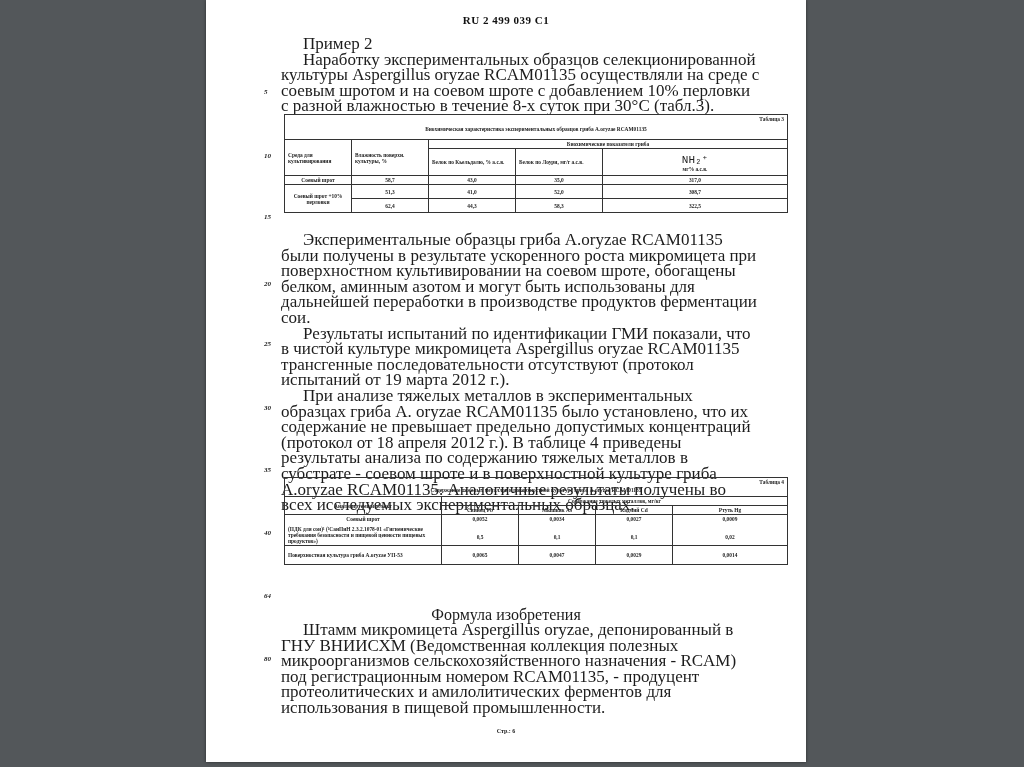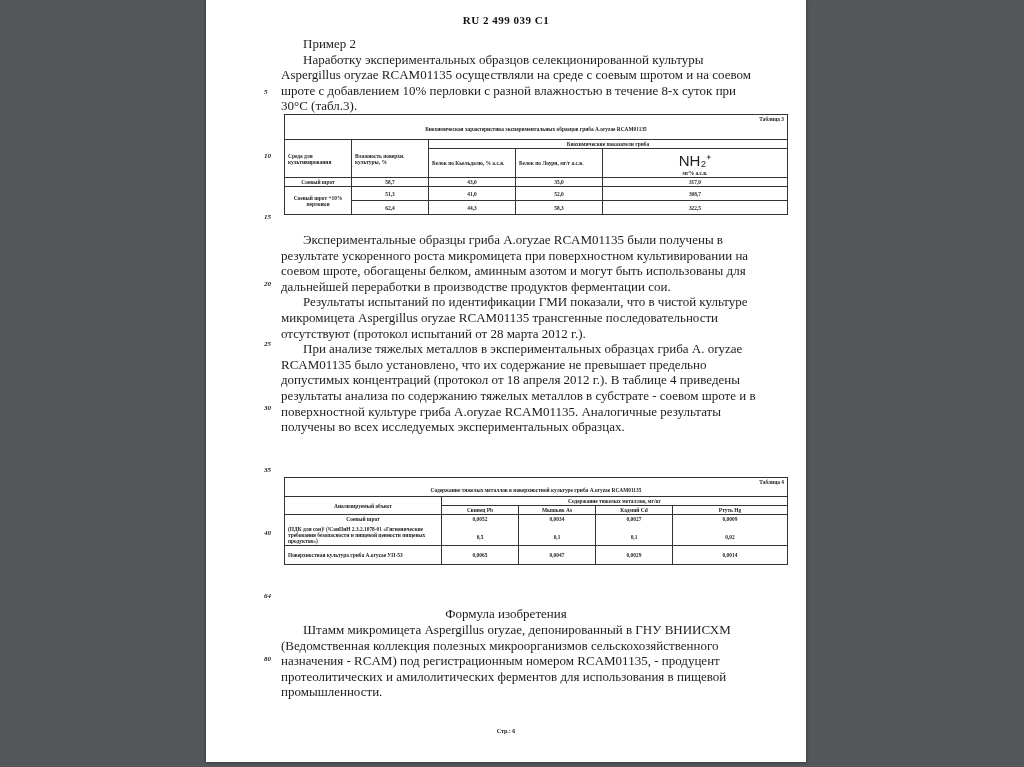--- a/index.html
+++ b/index.html
@@ -13,38 +13,38 @@
     position:absolute; left:206px; top:0; width:600px; height:762px;
     background:#ffffff;
     box-shadow: 0 0 3px rgba(0,0,0,0.5);
   }
   .doc-num {
     position:absolute; top:14px; left:0; width:600px; text-align:center;
     font-weight:bold; font-size:11px; color:#111; letter-spacing:0.5px;
   }
   .body-text {
     position:absolute; left:75px; width:480px;
-    font-size:13px; line-height:15.6px; color:#1c1c1c;
+    font-size:17px; line-height:15.6px; color:#1c1c1c;
   }
   .body-text p { margin:0; text-indent:22px; }
   .line-no {
     position:absolute; left:58px; font-size:7px; font-style:italic; font-weight:bold; color:#222;
   }
   table.t {
     position:absolute; left:78px; border-collapse:collapse;
     font-size:5.4px; color:#222; font-family:"Liberation Serif", serif;
   }
   table.t td { border:1.2px solid #333; padding:1px 3px; vertical-align:middle; }
   .center { text-align:center; }
   .right { text-align:right; }
   .bold { font-weight:bold; }
-  .formula { font-size:15px; font-family:Liberation Sans, sans-serif; }
+  .formula { font-size:11px; font-family:Liberation Mono, monospace; }
   .section-title {
     position:absolute; top:606px; left:0; width:600px; text-align:center;
-    font-size:13px; color:#1c1c1c;
+    font-size:16px; color:#1c1c1c;
   }
   .page-footer {
     position:absolute; top:728px; left:0; width:600px; text-align:center;
     font-size:6px; font-weight:bold; color:#222;
   }
 </style>
 </head>
 <body>
 
 <div class="page">
@@ -106,21 +106,21 @@
       <td class="center bold" style="height:11px">62,4</td>
       <td class="center bold">44,3</td>
       <td class="center bold">58,3</td>
       <td class="center bold">322,5</td>
     </tr>
   </tbody>
     </table>
 
   <div class="body-text" style="top:232px">
     <p>Экспериментальные образцы гриба A.oryzae RCAM01135 были получены в результате ускоренного роста микромицета при поверхностном культивировании на соевом шроте, обогащены белком, аминным азотом и могут быть использованы для дальнейшей переработки в производстве продуктов ферментации сои.</p>
-    <p>Результаты испытаний по идентификации ГМИ показали, что в чистой культуре микромицета Aspergillus oryzae RCAM01135 трансгенные последовательности отсутствуют (протокол испытаний от 28 марта 2012 г.).</p>
+    <p>Результаты испытаний по идентификации ГМИ показали, что в чистой культуре микромицета Aspergillus oryzae RCAM01135 трансгенные последовательности отсутствуют (протокол испытаний от 19 марта 2012 г.).</p>
     <p>При анализе тяжелых металлов в экспериментальных образцах гриба A. oryzae RCAM01135 было установлено, что их содержание не превышает предельно допустимых концентраций (протокол от 18 апреля 2012 г.). В таблице 4 приведены результаты анализа по содержанию тяжелых металлов в субстрате - соевом шроте и в поверхностной культуре гриба A.oryzae RCAM01135. Аналогичные результаты получены во всех исследуемых экспериментальных образцах.</p>
   </div>
 
   <table class="t" style="top:477px; width:504px;">
     <tbody>
         <tr>
       <td colspan="5" style="height:16px; vertical-align:top;">
         <div class="right bold">Таблица 4</div>
         <div class="center bold" style="margin-top:2px">Содержание тяжелых металлов в поверхностной культуре гриба A.oryzae RCAM01135</div>
       </td>

